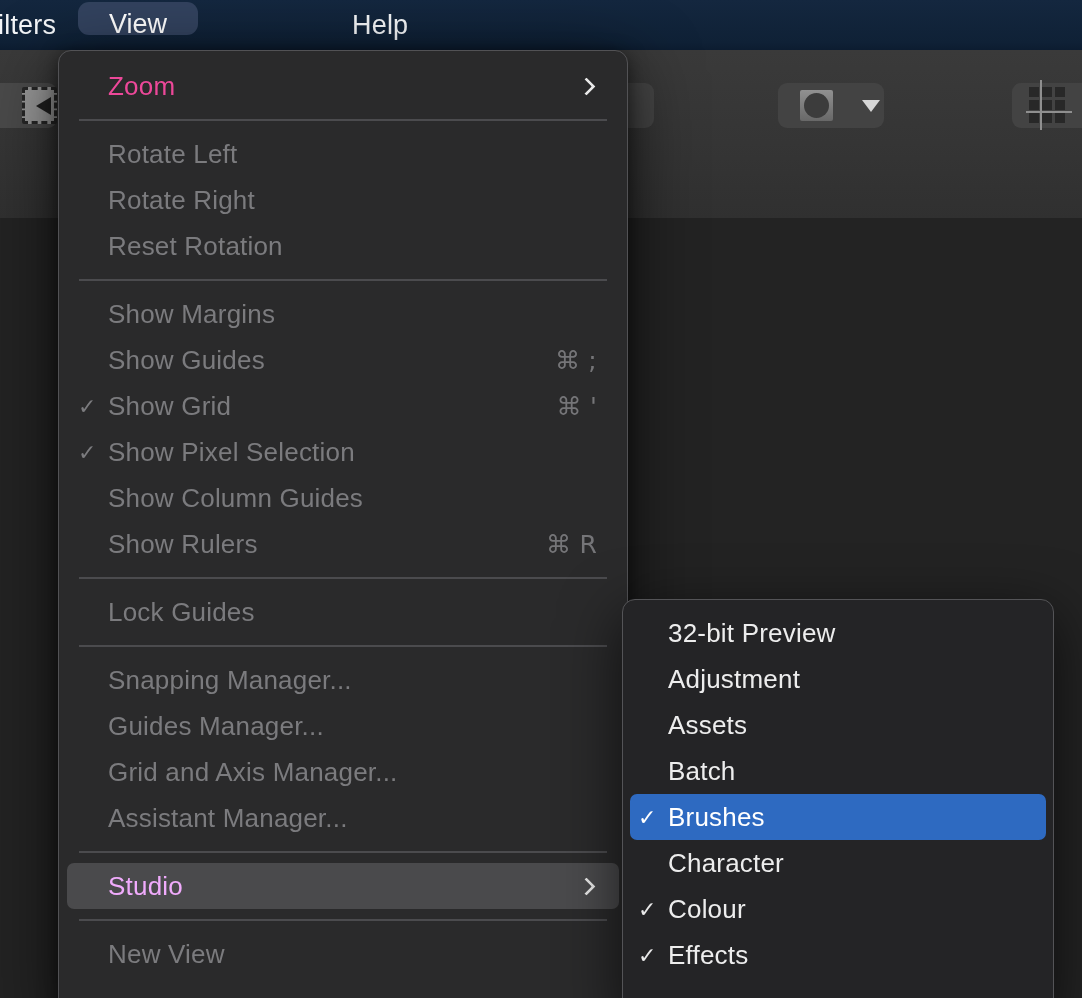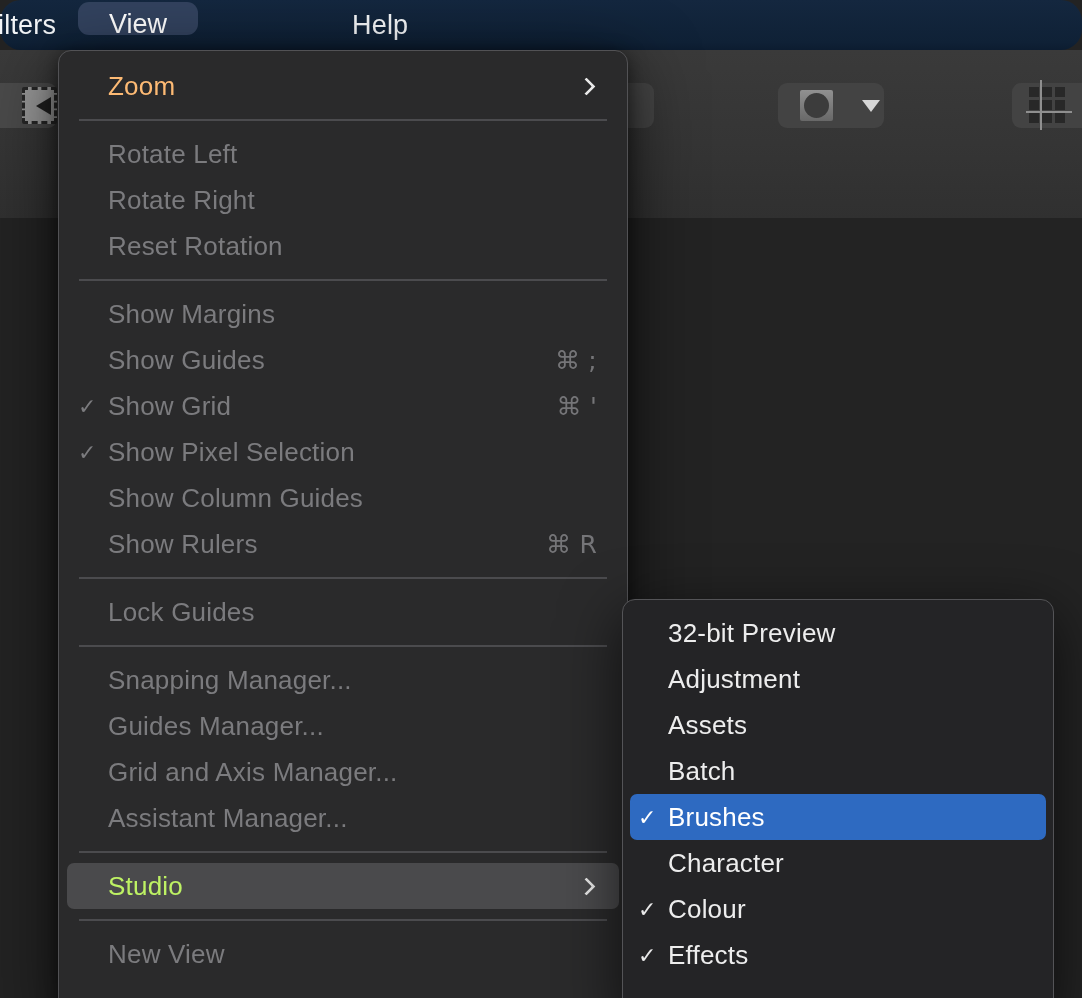--- a/index.html
+++ b/index.html
@@ -9,21 +9,20 @@
     background:#232323;
     font-family:"Liberation Sans", sans-serif;
     -webkit-user-select:none;
   }
 
   
   .menubar {
     position:absolute; left:0; top:0; width:1082px; height:50px;
     background:linear-gradient(180deg,#14273f 0%,#0f2136 85%,#0c1c30 100%);
     z-index:3;
-    border-radius:21px;
   }
   .mb-item {
     position:absolute; top:0; height:50px; line-height:50px;
     color:#f4f6f8; font-size:27px; font-weight:500; letter-spacing:.2px;
   }
   .mb-highlight {
     position:absolute; left:78px; top:2px; width:120px; height:33px;
     background:#32425e; border-radius:11px; text-align:center;
     line-height:45px; color:#ffffff; font-size:27px; font-weight:500;
   }
@@ -73,41 +72,41 @@
 
   
   .menu-panel {
     position:absolute; left:58px; top:50px; width:570px; height:970px;
     background:#2a2a2b; border:1px solid #525255; border-radius:13px;
     box-shadow:0 18px 70px rgba(0,0,0,.65), 0 4px 18px rgba(0,0,0,.5);
     padding-top:12px; z-index:5;
   }
   .row {
     height:46px; display:flex; align-items:center;
-    padding-right:30px; color:#fdba74; font-size:26px; letter-spacing:.2px;
+    padding-right:30px; color:#ec4899; font-size:26px; letter-spacing:.2px;
   }
   .row.disabled { color:#7b7b7e; }
   .chk {
     width:30px; margin-left:19px; flex:0 0 30px;
     font-family:"DejaVu Sans","Liberation Sans",sans-serif;
     font-size:22px; font-weight:600; text-align:left;
   }
   .lbl { white-space:nowrap; }
   .sc {
     margin-left:auto; text-align:right; color:#757578; font-size:25px;
     font-family:"DejaVu Sans","Liberation Sans",sans-serif; white-space:pre;
   }
   .chev {
     margin-left:auto; width:13px; height:13px; flex:0 0 13px;
     border-top:3.5px solid #e8e8e8; border-right:3.5px solid #e8e8e8;
     border-radius:1px; transform:rotate(45deg); margin-right:4px;
   }
   .sep { height:2px; background:#4b4b4e; margin:10px 20px; }
   .row.hl {
-    background:#4a4a4c; border-radius:7px; margin:0 8px; padding-right:22px; color:#bef264;
+    background:#4a4a4c; border-radius:7px; margin:0 8px; padding-right:22px; color:#f0abfc;
   }
   .row.hl .chk { margin-left:11px; }
 
   
   .submenu-panel {
     position:absolute; left:622px; top:599px; width:432px; height:420px;
     background:#242426; border:1px solid #545457; border-radius:13px;
     box-shadow:0 16px 60px rgba(0,0,0,.65);
     padding-top:10px; z-index:6;
   }

